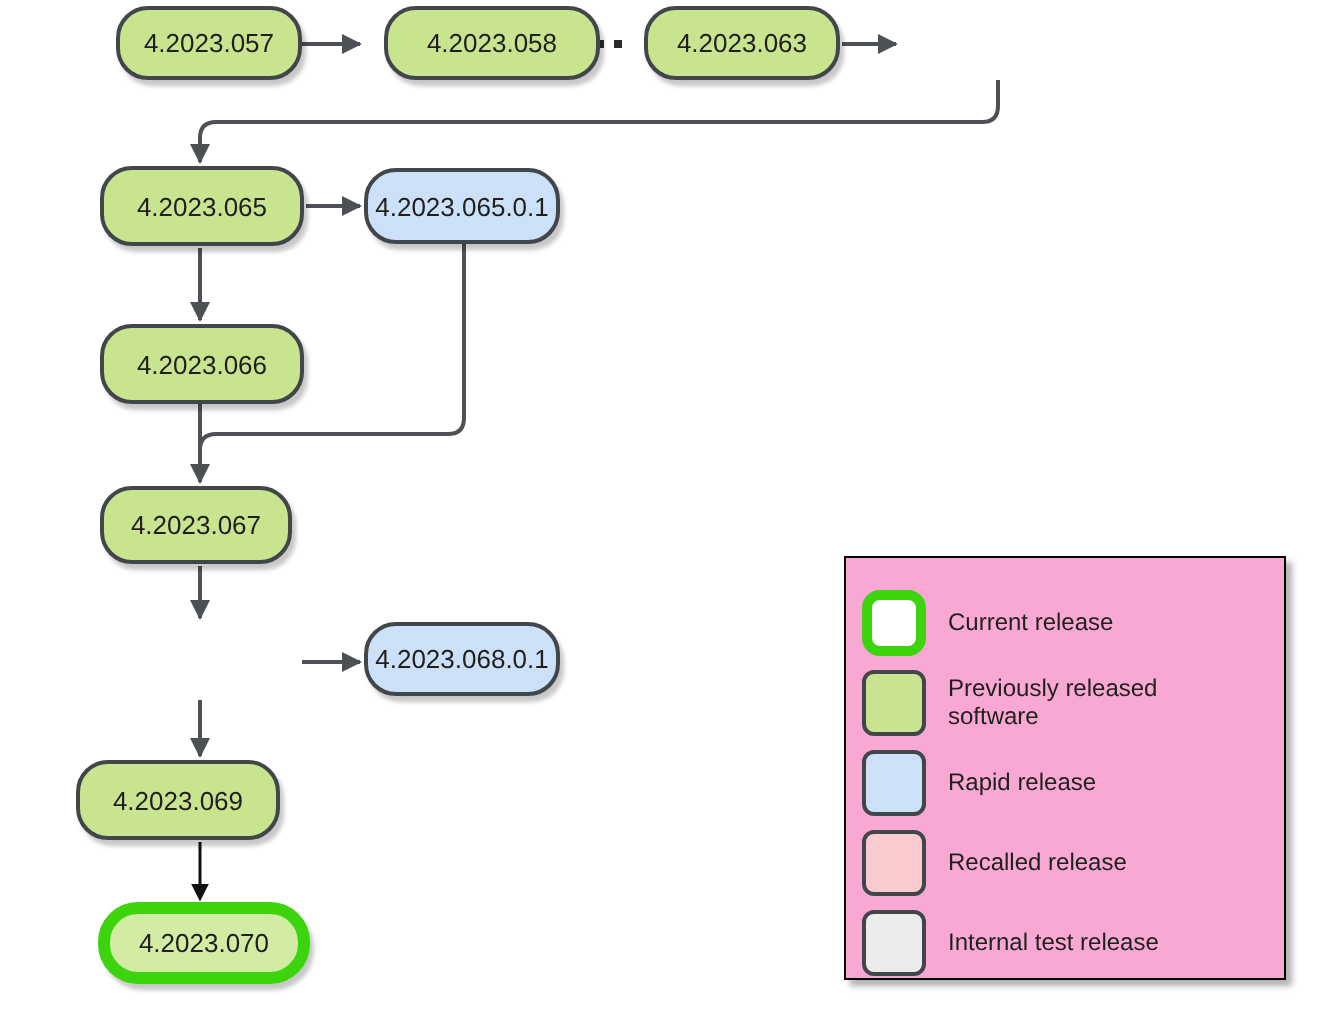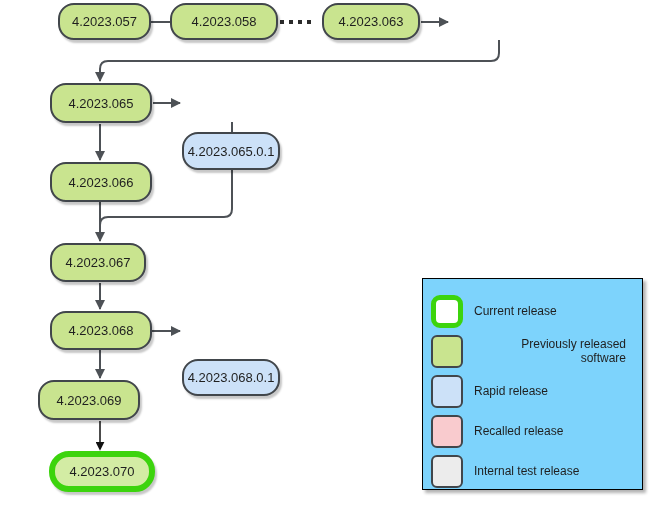--- a/index.html
+++ b/index.html
@@ -21,28 +21,27 @@
   html,body{width:662px;height:513px;background:var(--background);overflow:hidden;
     font-family:"Liberation Sans", sans-serif;}
   .canvas{position:relative;width:662px;height:513px;}
   svg.edges{position:absolute;left:0;top:0;z-index:1;}
   .node{
     position:absolute;z-index:2;display:flex;align-items:center;justify-content:center;
     font-size:13px;color:var(--text);border-radius:16px;white-space:nowrap;
     box-shadow:2px 3px 2px rgba(0,0,0,0.22);
   }
   .node.released{background:var(--released-fill);border:2px solid var(--node-border);}
-  .node.rapid{background:var(--rapid-fill);border:2px solid var(--node-border);margin-top:48px;}
+  .node.rapid{background:var(--rapid-fill);border:2px solid var(--node-border);}
   .node.current{background:var(--current-fill);border:6px solid var(--current-border);border-radius:20px;}
   .legend{
     position:absolute;left:422px;top:278px;width:221px;height:212px;z-index:2;
-    background:#7dd3fc;border:1px solid var(--legend-border);
+    background:#f9a8d4;border:1px solid var(--legend-border);
     box-shadow:3px 3px 3px rgba(0,0,0,0.3);
     padding:12px 16px 0 8px;
-    text-align:right;
   }
   .legend-row{height:40px;display:flex;align-items:center;}
   .swatch{width:32px;height:33px;border-radius:6px;flex:0 0 auto;}
   .swatch.current{background:#ffffff;border:5px solid var(--current-border);border-radius:9px;}
   .swatch.released{background:var(--released-fill);border:2px solid var(--node-border);}
   .swatch.rapid{background:var(--rapid-fill);border:2px solid var(--node-border);}
   .swatch.internal{background:var(--internal-fill);border:2px solid var(--node-border);}
   .swatch.recalled{background:var(--recalled-fill);border:2px solid var(--node-border);}
   .legend-label{margin-left:11px;font-size:12px;color:var(--text);}
 </style>
@@ -70,27 +69,26 @@
       <path d="M100,202 V241" marker-end="url(#arrow)"></path>
       <path d="M100,283 V309" marker-end="url(#arrow)"></path>
       <path d="M151,331 H180" marker-end="url(#arrow)"></path>
       <path d="M100,350 V378" marker-end="url(#arrow)"></path>
     </g>
     <path d="M280,22 H316" stroke="#2b2b2b" stroke-width="4" stroke-dasharray="4 5" fill="none"></path>
     <path d="M100,421 V449" stroke="#111111" stroke-width="1.5" fill="none" marker-end="url(#arrow-thin)"></path>
   </svg>
 
   <div class="node released" style="left:58px;top:3px;width:93px;height:37px">4.2023.057</div>
-  <div class="node released" style="left:170px;top:3px;width:108px;height:37px">4.2023.058</div>
+  <div class="node released" style="left:192px;top:3px;width:108px;height:37px">4.2023.058</div>
   <div class="node released" style="left:322px;top:3px;width:98px;height:37px">4.2023.063</div>
   <div class="node released" style="left:50px;top:83px;width:102px;height:40px">4.2023.065</div>
   <div class="node rapid" style="left:182px;top:84px;width:98px;height:38px">4.2023.065.0.1</div>
   <div class="node released" style="left:50px;top:162px;width:102px;height:40px">4.2023.066</div>
   <div class="node released" style="left:50px;top:243px;width:96px;height:39px">4.2023.067</div>
-  <div class="node released" style="left:50px;top:311px;width:102px;height:39px">4.2023.068</div>
   <div class="node rapid" style="left:182px;top:311px;width:98px;height:37px">4.2023.068.0.1</div>
   <div class="node released" style="left:38px;top:380px;width:102px;height:40px">4.2023.069</div>
   <div class="node current" style="left:49px;top:451px;width:106px;height:41px">4.2023.070</div>
 
   <div class="legend">
     <div class="legend-row">
       <span class="swatch current"></span>
       <span class="legend-label">Current release</span>
     </div>
     <div class="legend-row">

